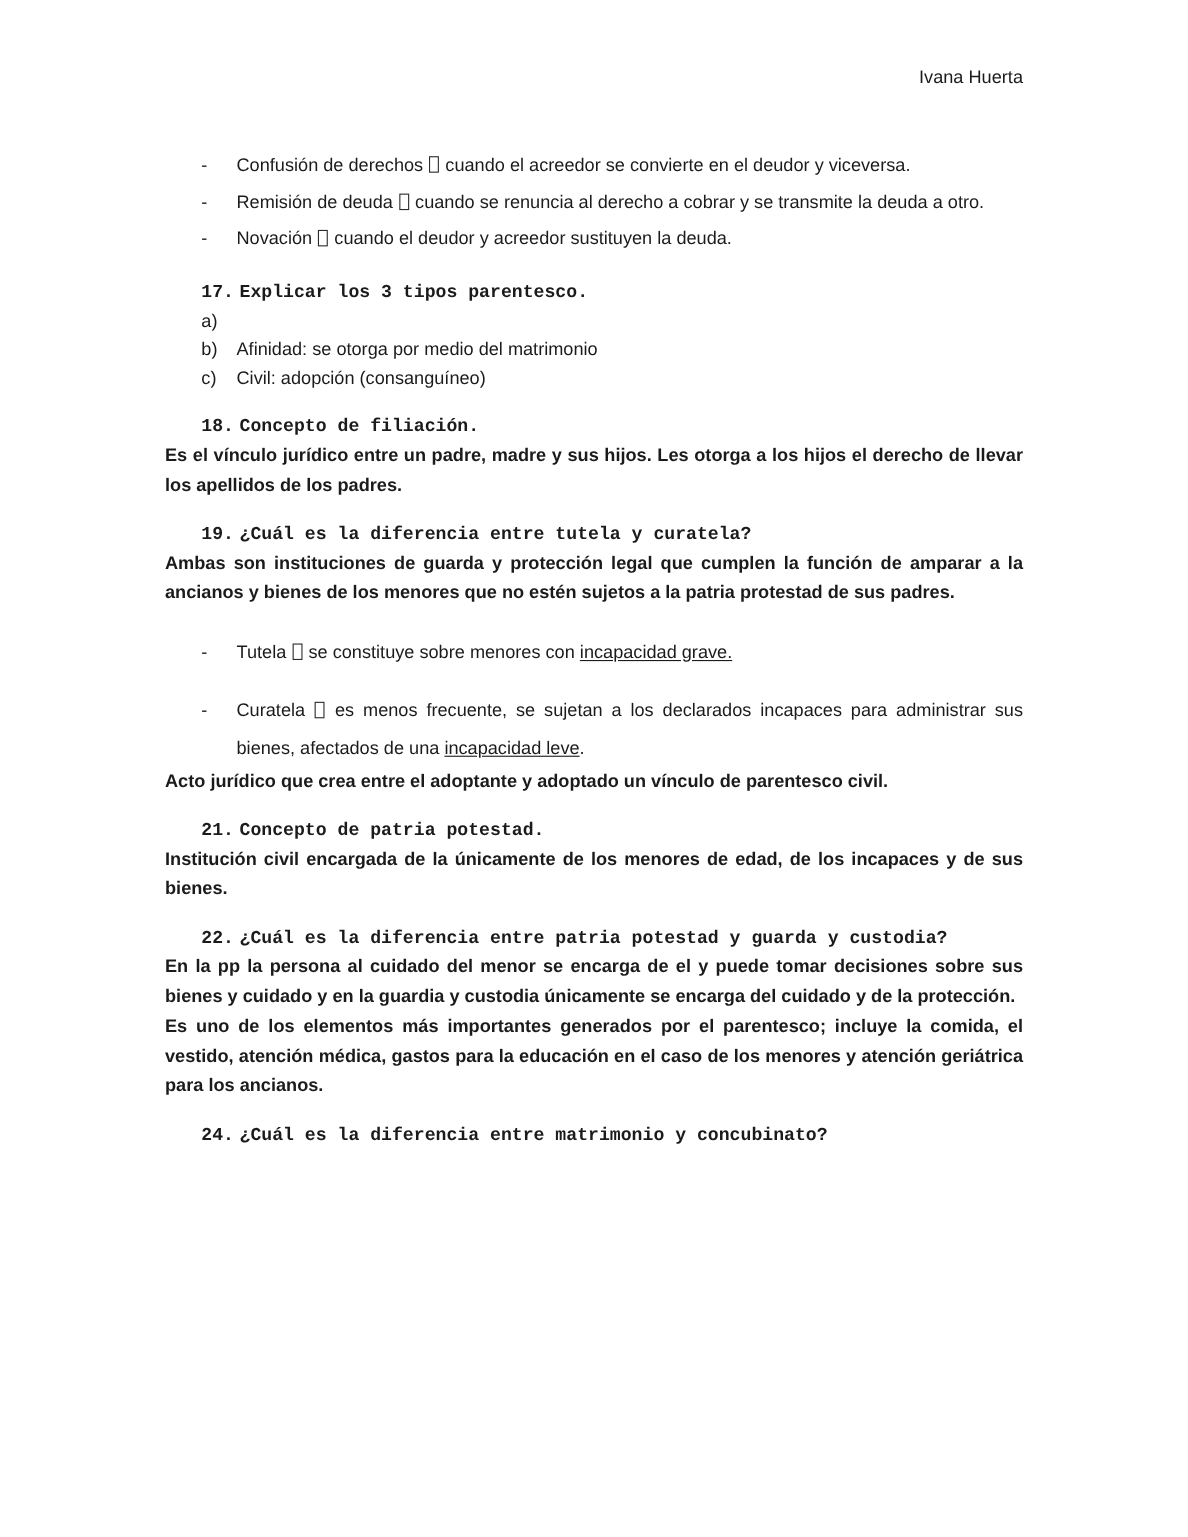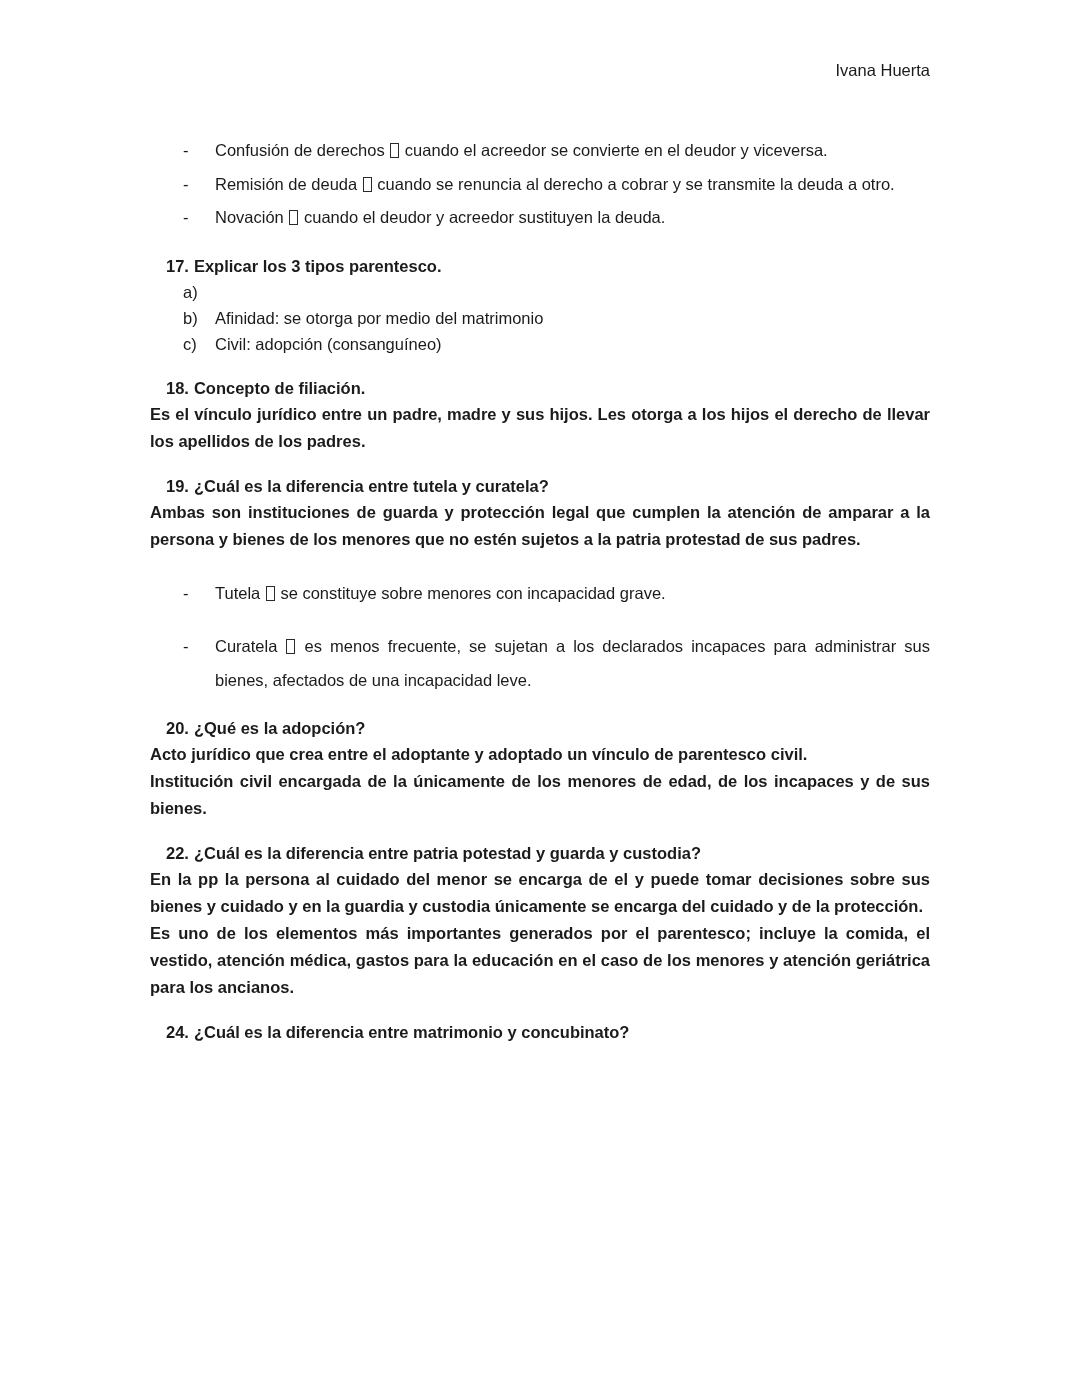--- a/index.html
+++ b/index.html
@@ -27,21 +27,22 @@
     font-size: 16.5px;
     line-height: 27px;
     text-align: justify;
     margin: 0;
     font-weight: bold;
   }
   .heading {
     font-weight: bold;
     font-size: 16.5px;
     line-height: 26px;
-    margin: 18px 0 0 16px;
+    margin: 18px 0 0 33px;
+    font-family: Liberation Mono, monospace;
   }
   .hnum { margin-right: 5px; }
 
   .lettered { font-size: 16.5px; line-height: 26px; }
   .lettered-item { display: flex; padding-left: 33px; }
   .letter { width: 32px; flex: none; }
 
   .bullets { margin-top: 24px; }
   .bullets.first { margin-top: 52px; }
   .bullets.spaced .bullet-item + .bullet-item { margin-top: 20px; }
@@ -55,21 +56,21 @@
   .dash { position: absolute; left: 33px; }
 
   .tofu {
     display: inline-block;
     width: 9px; height: 15px;
     border: 1.5px solid #2a2a2a;
     vertical-align: -2px;
     margin: 0 1px;
     box-sizing: border-box;
   }
-  .u { text-underline-offset: 2px; }
+  .u { text-decoration: underline; text-underline-offset: 2px; }
 </style>
 </head>
 <body>
 
 <div class="page">
   <div class="doc-header">
     <span>Ivana Huerta</span>
   </div>
   <main class="doc-body">
       <div class="bullets first">
@@ -87,26 +88,26 @@
           <span>Afinidad: se otorga por medio del matrimonio</span>
         </div>
         <div class="lettered-item">
           <span class="letter">c)</span>
           <span>Civil: adopción (consanguíneo)</span>
         </div>
       </div>
       <div class="heading"><span class="hnum">18.</span><span>Concepto de filiación.</span></div>
       <div class="para">Es el vínculo jurídico entre un padre, madre y sus hijos. Les otorga a los hijos el derecho de llevar los apellidos de los padres.</div>
       <div class="heading"><span class="hnum">19.</span><span>¿Cuál es la diferencia entre tutela y curatela?</span></div>
-      <div class="para">Ambas son instituciones de guarda y protección legal que cumplen la atención de amparar a la persona y bienes de los menores que no estén sujetos a la patria protestad de sus padres.</div>
+      <div class="para">Ambas son instituciones de guarda y protección legal que cumplen la función de amparar a la ancianos y bienes de los menores que no estén sujetos a la patria protestad de sus padres.</div>
       <div class="bullets spaced">
         <div class="bullet-item"><span class="dash">-</span><span>Tutela </span><span class="tofu"></span><span> se constituye sobre menores con </span><span class="u">incapacidad grave.</span></div>
         <div class="bullet-item"><span class="dash">-</span><span>Curatela </span><span class="tofu"></span><span> es menos frecuente, se sujetan a los declarados incapaces para administrar sus bienes, afectados de una </span><span class="u">incapacidad leve</span><span>.</span></div>
       </div>
-      <div class="heading"><span class="hnum">20.</span><span>¿Qué es la adopción?</span></div>
       <div class="para">Acto jurídico que crea entre el adoptante y adoptado un vínculo de parentesco civil.</div>
+      <div class="heading"><span class="hnum">21.</span><span>Concepto de patria potestad.</span></div>
       <div class="para">Institución civil encargada de la únicamente de los menores de edad, de los incapaces y de sus bienes.</div>
       <div class="heading"><span class="hnum">22.</span><span>¿Cuál es la diferencia entre patria potestad y guarda y custodia?</span></div>
       <div class="para">En la pp la persona al cuidado del menor se encarga de el y puede tomar decisiones sobre sus bienes y cuidado y en la guardia y custodia únicamente se encarga del cuidado y de la protección.</div>
       <div class="para">Es uno de los elementos más importantes generados por el parentesco; incluye la comida, el vestido, atención médica, gastos para la educación en el caso de los menores y atención geriátrica para los ancianos.</div>
       <div class="heading"><span class="hnum">24.</span><span>¿Cuál es la diferencia entre matrimonio y concubinato?</span></div>
     </main>
 </div>
 
 </body></html>

